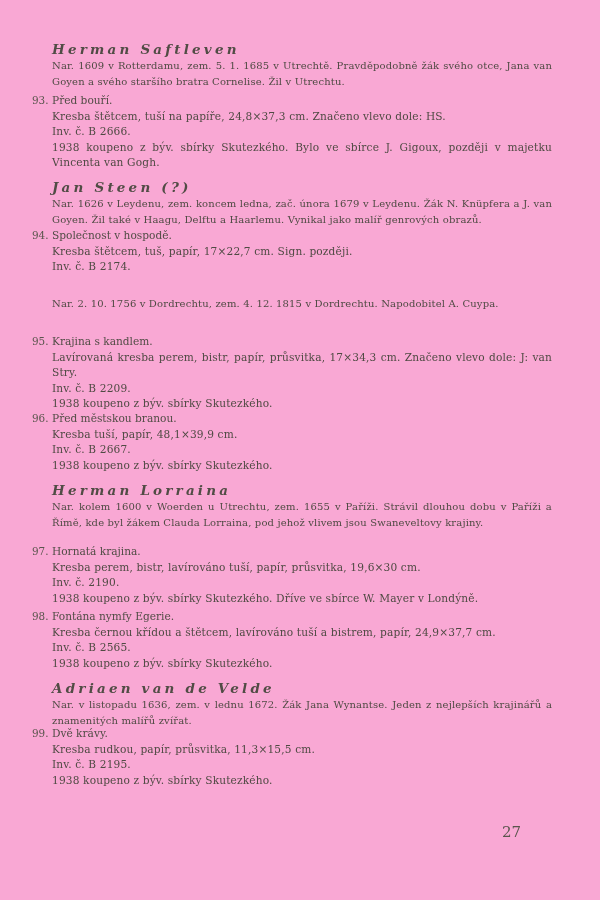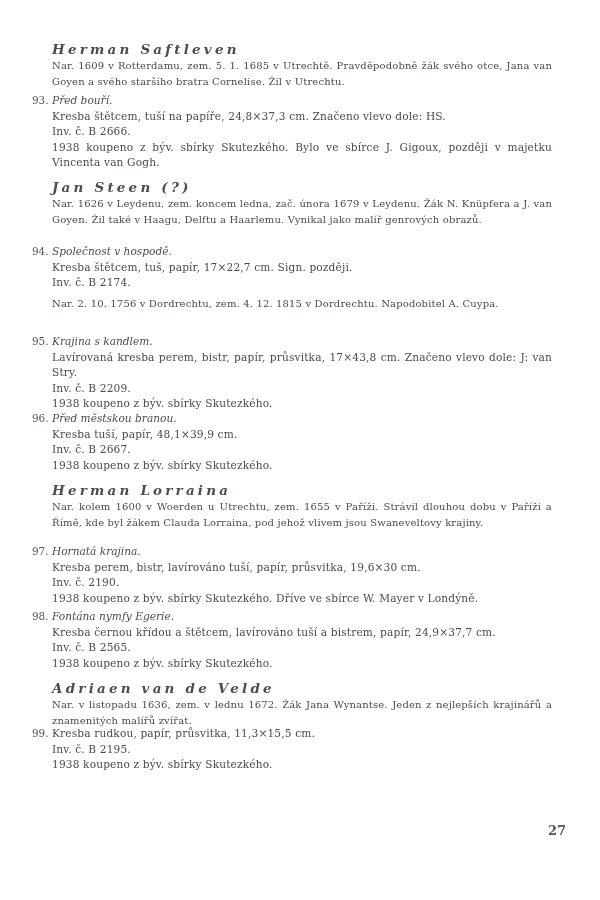--- a/index.html
+++ b/index.html
@@ -12,21 +12,21 @@
       height: 900px;
       position: relative;
       overflow: hidden;
       font-family: "DejaVu Serif", "Liberation Serif", serif;
       color: #4a4640;
     }
     .page {
       position: absolute;
       left: 0; top: 0;
       width: 600px; height: 900px;
-      background: #ffffff;
+      background: #f9a8d4;
     }
     .artist {
       position: absolute;
       left: 52px;
       width: 500px;
     }
     .artist-name {
       font-family: "DejaVu Serif", "Liberation Serif", serif;
       font-style: italic;
       font-weight: bold;
@@ -55,40 +55,38 @@
       top: 0;
       font-size: 10.4px;
       line-height: 15.5px;
       color: #5a554d;
     }
     .entry-body {
       margin-left: 20px;
       width: 500px;
     }
     .entry-title {
-      font-style: italic;
       font-size: 10.6px;
       line-height: 15.5px;
       color: #514c45;
     }
     .entry-line {
       font-size: 10.6px;
       line-height: 15.5px;
       color: #4f4a43;
       letter-spacing: 0.15px;
       text-align: justify;
       text-align-last: left;
     }
     .page-number {
       position: absolute;
-      left: 548px;
+      left: 502px;
       top: 823px;
-      font-size: 13px;
+      font-size: 15px;
       color: #5a554d;
-      font-weight: bold;
     }
   </style>
 </head>
 <body>
 
 <div class="page">
 
   <div class="artist" style="top:40px;">
     <div class="artist-name">Herman Saftleven</div>
     <div class="bio">Nar. 1609 v Rotterdamu, zem. 5. 1. 1685 v Utrechtě. Pravděpodobně žák svého otce, Jana van Goyen a svého staršího bratra Cornelise. Žil v Utrechtu.</div>
@@ -102,38 +100,38 @@
       <div class="entry-line">Inv. č. B 2666.</div>
       <div class="entry-line">1938 koupeno z býv. sbírky Skutezkého. Bylo ve sbírce J. Gigoux, později v majetku Vincenta van Gogh.</div>
     </div>
   </div>
 
   <div class="artist" style="top:178px;">
     <div class="artist-name">Jan Steen (?)</div>
     <div class="bio">Nar. 1626 v Leydenu, zem. koncem ledna, zač. února 1679 v Leydenu. Žák N. Knüpfera a J. van Goyen. Žil také v Haagu, Delftu a Haarlemu. Vynikal jako malíř genrových obrazů.</div>
   </div>
 
-  <div class="entry" style="top:244px;">
+  <div class="entry" style="top:228px;">
     <div class="entry-number">94.</div>
     <div class="entry-body">
       <div class="entry-title">Společnost v hospodě.</div>
       <div class="entry-line">Kresba štětcem, tuš, papír, 17×22,7 cm. Sign. později.</div>
       <div class="entry-line">Inv. č. B 2174.</div>
     </div>
   </div>
 
   <div class="artist" style="top:296px;">
     <div class="bio">Nar. 2. 10. 1756 v Dordrechtu, zem. 4. 12. 1815 v Dordrechtu. Napodobitel A. Cuypa.</div>
   </div>
 
   <div class="entry" style="top:334px;">
     <div class="entry-number">95.</div>
     <div class="entry-body">
       <div class="entry-title">Krajina s kandlem.</div>
-      <div class="entry-line">Lavírovaná kresba perem, bistr, papír, průsvitka, 17×43,8 cm. Značeno vlevo dole: J: van Stry.</div>
+      <div class="entry-line">Lavírovaná kresba perem, bistr, papír, průsvitka, 17×34,3 cm. Značeno vlevo dole: J: van Stry.</div>
       <div class="entry-line">Inv. č. B 2209.</div>
       <div class="entry-line">1938 koupeno z býv. sbírky Skutezkého.</div>
     </div>
   </div>
 
   <div class="entry" style="top:411px;">
     <div class="entry-number">96.</div>
     <div class="entry-body">
       <div class="entry-title">Před městskou branou.</div>
       <div class="entry-line">Kresba tuší, papír, 48,1×39,9 cm.</div>
@@ -168,20 +166,21 @@
   </div>
 
   <div class="artist" style="top:679px;">
     <div class="artist-name">Adriaen van de Velde</div>
     <div class="bio">Nar. v listopadu 1636, zem. v lednu 1672. Žák Jana Wynantse. Jeden z nejlepších krajinářů a znamenitých malířů zvířat.</div>
   </div>
 
   <div class="entry" style="top:726px;">
     <div class="entry-number">99.</div>
     <div class="entry-body">
+      <div class="entry-title">Dvě krávy.</div>
       <div class="entry-line">Kresba rudkou, papír, průsvitka, 11,3×15,5 cm.</div>
       <div class="entry-line">Inv. č. B 2195.</div>
       <div class="entry-line">1938 koupeno z býv. sbírky Skutezkého.</div>
     </div>
   </div>
 
   <div class="page-number">27</div>
 </div>
 
 </body></html>

